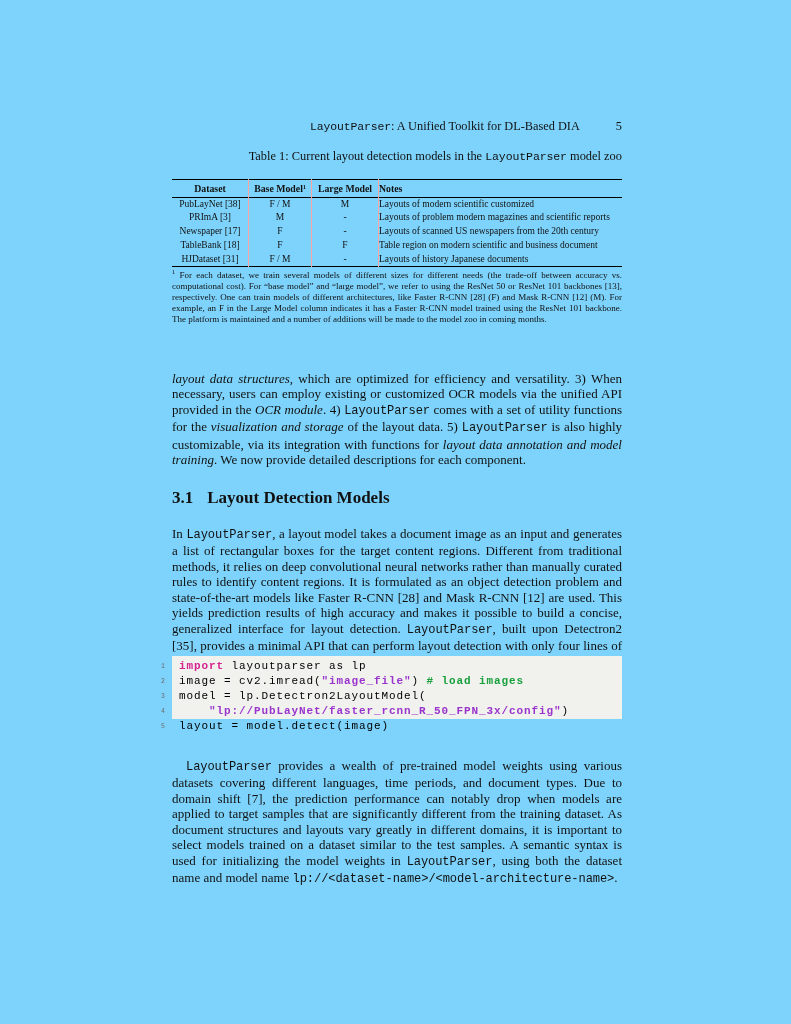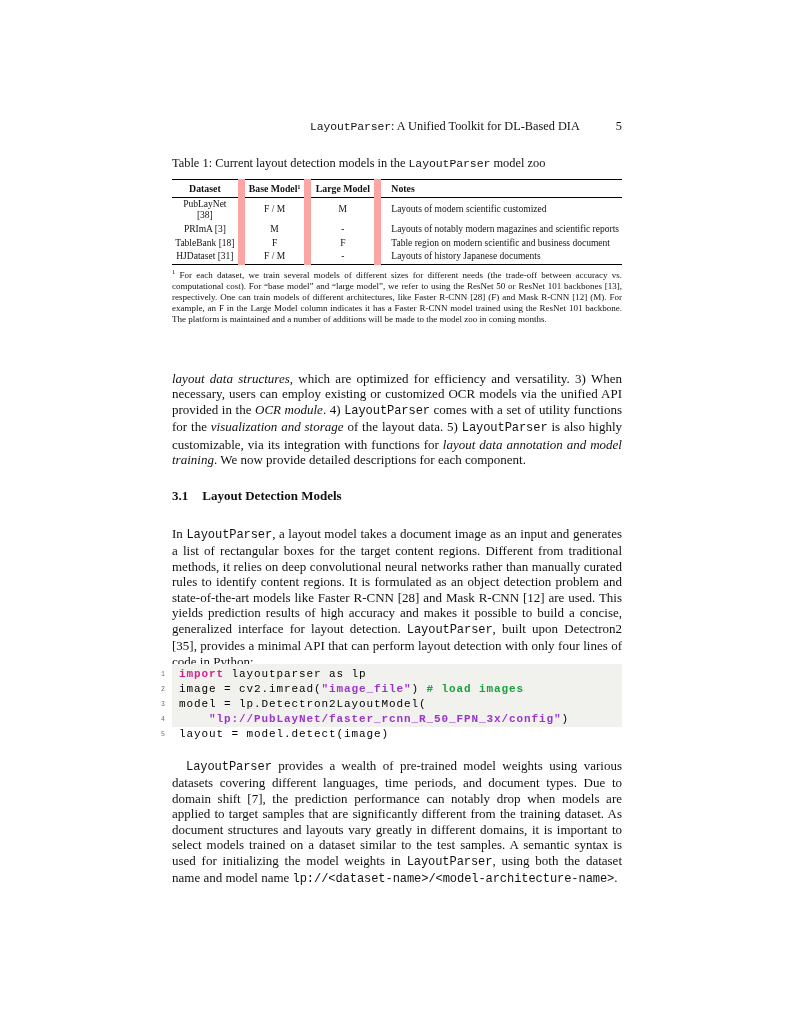--- a/index.html
+++ b/index.html
@@ -1,68 +1,68 @@
 <!DOCTYPE html>
 <html><head>
 <meta charset="utf-8">
 <style>
   html,body{margin:0;padding:0;background:#e8e8e8;}
   .page{
     position:relative;
     width:791px;height:1024px;
-    background:#ffffff;
+    background:#7dd3fc;
     font-family:"Liberation Serif",serif;
     color:#111;
     overflow:hidden;
     margin:0 auto;
   }
   .content{position:absolute;left:172px;top:0;width:450px;}
   .abs{position:absolute;left:0;width:450px;}
 
   
   .running-head{top:119px;display:flex;justify-content:flex-end;align-items:baseline;font-size:12.3px;}
   .running-head .title{white-space:nowrap;}
   .running-head .pageno{margin-left:36px;}
 
   
-  .caption{top:156px;text-align:left;font-size:12.4px;}
+  .caption{top:149px;text-align:right;font-size:12.4px;}
 
   
   .tblwrap{top:179px;}
   table.zoo{border-collapse:collapse;width:450px;font-size:9.5px;border-top:1.4px solid #000;border-bottom:1.4px solid #000;}
   table.zoo thead tr{border-bottom:1px solid #000;}
   table.zoo th{font-weight:bold;font-size:9.8px;padding:3px 2px 2.5px;white-space:nowrap;}
   table.zoo td{padding:1.2px 3px;line-height:11.4px;}
-  table.zoo th+th,table.zoo td+td{border-left:7px solid #fca5a5;}
+  table.zoo th+th,table.zoo td+td{border-left:1px solid #fca5a5;}
   table.zoo th:nth-child(1){width:72px;margin-top:16px;}
   table.zoo th:nth-child(2){width:58px;}
   table.zoo th:nth-child(3){width:62px;}
   table.zoo td:nth-child(-n+3),table.zoo th:nth-child(-n+3){text-align:center;}
-  table.zoo td:nth-child(4),table.zoo th:nth-child(4){text-align:left;padding-left:10px;}
+  table.zoo td:nth-child(4),table.zoo th:nth-child(4){text-align:left;padding-left:0;}
   table.zoo td:nth-child(4){white-space:nowrap;}
 
   
   .footnote{top:266px;font-size:9px;line-height:11.1px;text-align:justify;}
   .footnote sup{font-size:6.5px;}
 
   
   .para{font-size:13px;line-height:15.45px;text-align:justify;}
   .p1{top:358px;}
   .p2{top:513px;}
   .p3{top:745px;text-indent:14px;}
 
   
-  .heading{top:488px;font-size:13px;font-weight:bold;}
+  .heading{top:488px;font-size:17px;font-weight:bold;}
   .heading .secnum{margin-right:14px;}
 
   
   .codeblock{top:656px;font-family:"Liberation Mono",monospace;font-size:11px;}
   .code-line{position:relative;height:15px;line-height:15px;white-space:pre;padding-left:7px;letter-spacing:0.9px;}
   .codeblock .code-line:nth-child(-n+4){background:#f1f1ee;}
-  .codeblock .code-line:nth-child(1){height:18px;line-height:21px;margin-top:8px;}
+  .codeblock .code-line:nth-child(1){height:18px;line-height:21px;}
   .code-line .linenum{position:absolute;left:-11px;top:0;font-size:6.5px;letter-spacing:0;line-height:inherit;}
   .tk-keyword,.tk-string,.tk-comment{font-weight:bold;}
 
   
   .s-plain{}
   .s-italic{font-style:italic;}
   .s-mono{font-family:"Liberation Mono",monospace;font-size:0.93em;letter-spacing:-0.1px;}
 </style>
 </head>
 <body>
@@ -91,21 +91,27 @@
             <tr>
               <td>PubLayNet [38]</td>
               <td>F / M</td>
               <td>M</td>
               <td>Layouts of modern scientific customized</td>
             </tr>
             <tr>
               <td>PRImA [3]</td>
               <td>M</td>
               <td>-</td>
-              <td>Layouts of notably modern magazines and scientific reports</td>
+              <td>Layouts of problem modern magazines and scientific reports</td>
+            </tr>
+            <tr>
+              <td>Newspaper [17]</td>
+              <td>F</td>
+              <td>-</td>
+              <td>Layouts of scanned US newspapers from the 20th century</td>
             </tr>
             <tr>
               <td>TableBank [18]</td>
               <td>F</td>
               <td>F</td>
               <td>Table region on modern scientific and business document</td>
             </tr>
             <tr>
               <td>HJDataset [31]</td>
               <td>F / M</td>

